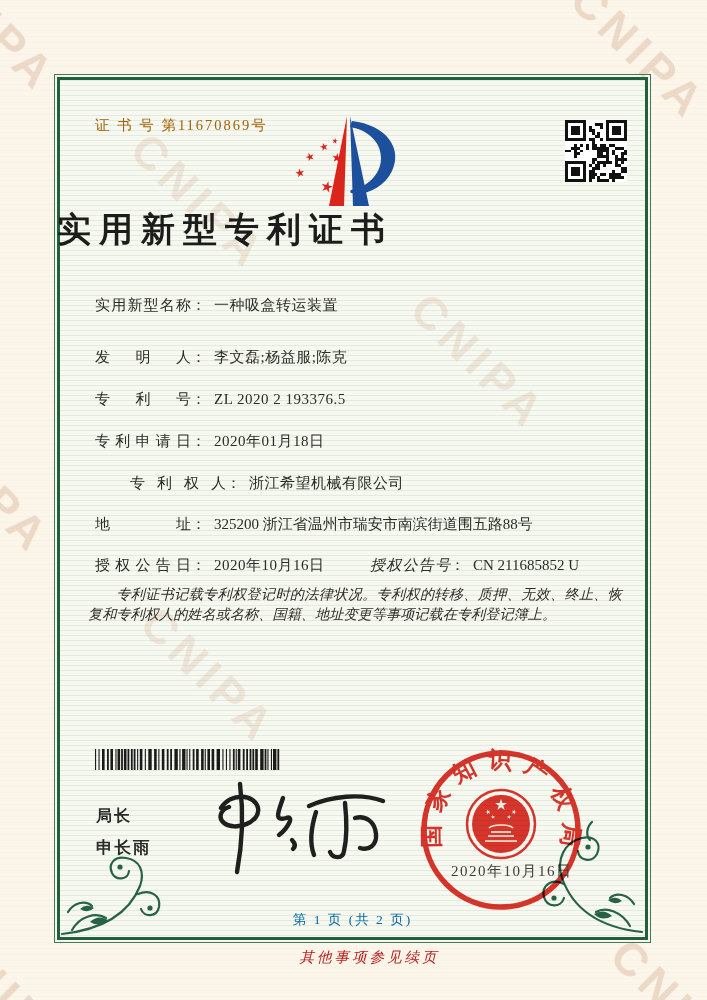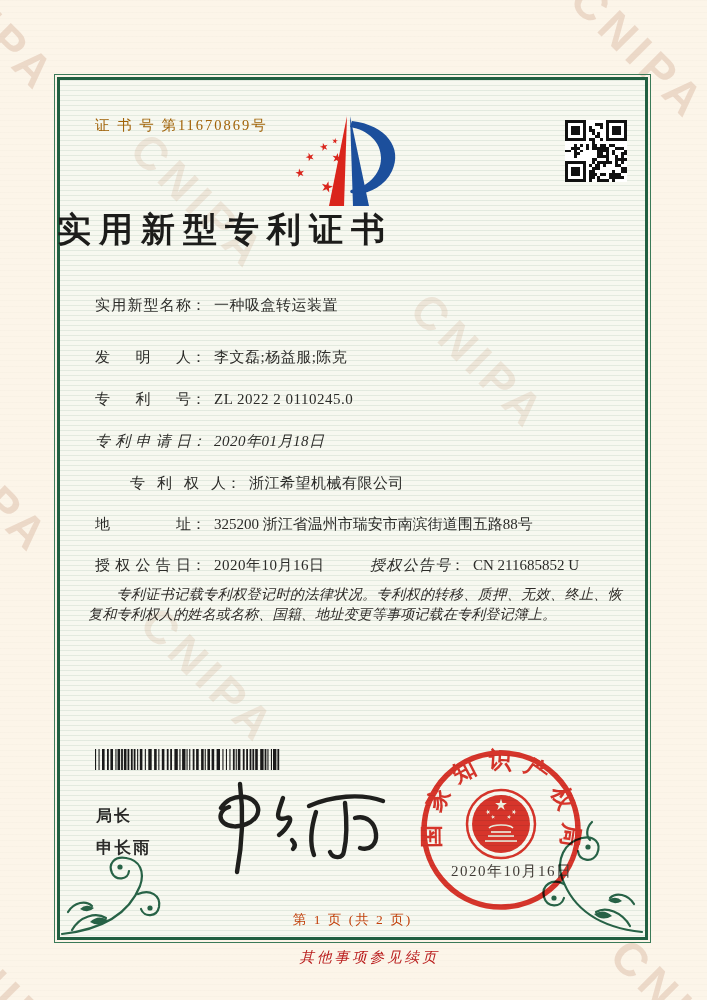--- a/index.html
+++ b/index.html
@@ -45,21 +45,21 @@
     text-align:left;font-size:34px;font-weight:bold;letter-spacing:8px;color:#1c1c1a;
   }
   .rows{position:absolute;left:95px;top:290px;width:530px;z-index:5;font-size:15px;}
   .row{position:absolute;left:0;white-space:nowrap;}
   .row .lab{
     display:inline-block;width:96px;vertical-align:bottom;
     text-align:justify;text-align-last:justify;
   }
   .row .colon{margin-right:8px;}
   .row .val{letter-spacing:.5px;}
-  .row.r0{top:6px;}.row.r1{top:58px;}.row.r2{top:100px;}.row.r3{top:142px;font-style:italic;}
+  .row.r0{top:6px;}.row.r1{top:58px;}.row.r2{top:100px;}.row.r3{top:142px;}
   .row.r4{top:184px;margin-left:35px;}.row.r5{top:225px;}.row.r6{top:266px;}
   .row .val.addr{letter-spacing:0;text-align:right;}
   .grant-right{position:absolute;left:275px;top:266px;white-space:nowrap;}
   .grant-right .lab{display:inline-block;width:80px;text-align:justify;text-align-last:justify;font-style:italic;}
   .grant-right .colon{margin-right:8px;}
   .paras{
     position:absolute;left:88px;top:585px;width:534px;z-index:5;
     font-size:14.2px;line-height:19.8px;font-style:italic;
     text-align:justify;color:#2e2b28;
   }
@@ -79,21 +79,21 @@
   .seal{position:absolute;left:413px;top:742px;z-index:7;mix-blend-mode:multiply;opacity:.95;}
   .seal-ring-text{font-size:23px;font-weight:bold;letter-spacing:11px;
     font-family:"Liberation Serif","DejaVu Serif",serif;}
   .seal-date{font-size:15px;letter-spacing:1.5px;
     font-family:"Liberation Serif","DejaVu Serif",serif;}
   .flourish{position:absolute;z-index:3;}
   .flourish.bl{left:58px;top:850px;transform:scaleX(-1);transform-origin:center;}
   .flourish.br{left:534px;top:812px;}
   .page-num{
     position:absolute;left:57px;top:911px;width:591px;z-index:5;
-    text-align:center;font-size:13.5px;letter-spacing:2px;color:#c2410c;
+    text-align:center;font-size:13.5px;letter-spacing:2px;color:#0369a1;
   }
   .footer-note{
     position:absolute;left:16px;top:948px;width:707px;z-index:2;
     text-align:center;font-size:14.5px;font-style:italic;letter-spacing:3px;color:#b91c1c;
   }
 </style>
 </head>
 <body>
 
 <div class="page-texture"></div>
@@ -292,21 +292,21 @@
 <div class="title">实用新型专利证书</div>
 
 <div class="rows">
   <div class="row r0">
     <span class="lab">实用新型名称</span><span class="colon">：</span><span class="val">一种吸盒转运装置</span>
   </div>
   <div class="row r1">
     <span class="lab">发明人</span><span class="colon">：</span><span class="val">李文磊;杨益服;陈克</span>
   </div>
   <div class="row r2">
-    <span class="lab">专利号</span><span class="colon">：</span><span class="val">ZL 2022 2 0110245.0</span>
+    <span class="lab">专利号</span><span class="colon">：</span><span class="val">ZL 2020 2 193376.5</span>
   </div>
   <div class="row r3">
     <span class="lab">专利申请日</span><span class="colon">：</span><span class="val">2020年01月18日</span>
   </div>
   <div class="row r4">
     <span class="lab">专利权人</span><span class="colon">：</span><span class="val">浙江希望机械有限公司</span>
   </div>
   <div class="row r5">
     <span class="lab">地址</span><span class="colon">：</span><span class="val addr">325200 浙江省温州市瑞安市南滨街道围五路88号</span>
   </div>

